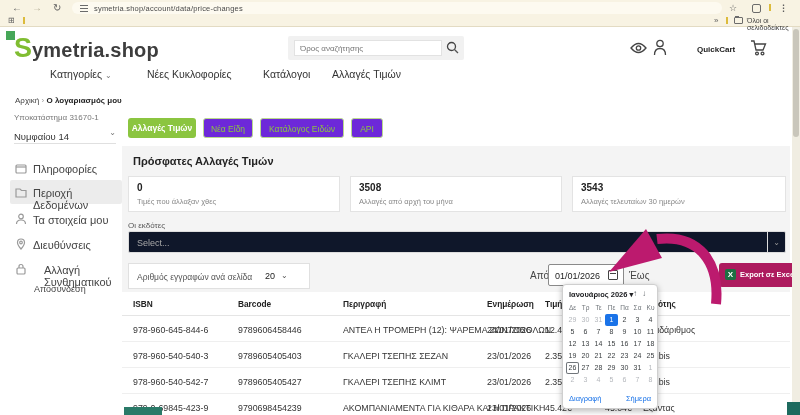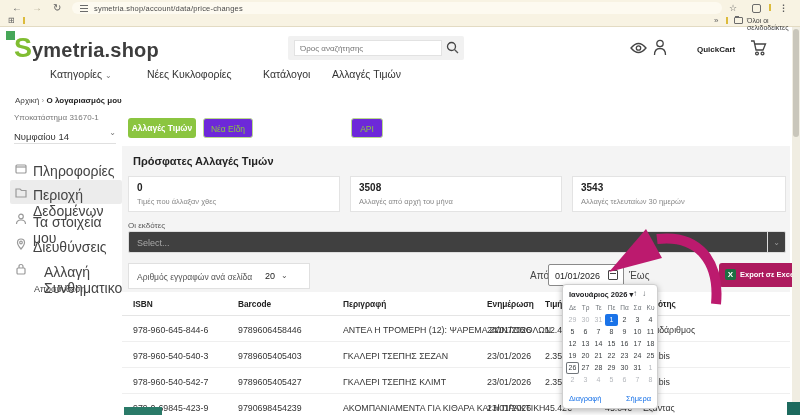--- a/index.html
+++ b/index.html
@@ -30,35 +30,35 @@
                  border:1px solid #e2e2e2; font-size:8px; color:#999; padding-left:5px;
                  font-family:"Liberation Sans",sans-serif; }
   .hdr-ic { stroke:#444; fill:none; stroke-width:1.3; }
   .quickcart { font-size:8px; font-weight:bold; color:#222; }
   .mainnav { font-size:10.5px; color:#333; top:68px;margin-left:35px; }
   .breadcrumb { font-size:8px; color:#444; top:96px; }
 
   
   .side-label { font-size:8px; color:#777; }
   .side-select { font-size:9.5px; color:#333; }
-  .side-item { height:24px; font-size:14px; color:#444; }
+  .side-item { height:24px; font-size:11px; color:#444; }
   .side-item.active { background:#ececec; border-radius:2px; }
   .side-ic { stroke:#9a9a9a; fill:none; stroke-width:1.2; }
 
   
   .panel { left:122px; top:146px; width:668px; height:269px; background:#f4f4f4; }
   .tab { height:20px; border-radius:3px; font-size:8.5px; line-height:20px; text-align:center; }
   .tab.active { background:#8bc540; color:#fff; font-weight:bold; }
   .tab.plain { background:#6d28d9; border:1px solid #b9d98d; color:#8bc540; }
   .page-heading { font-size:11px; font-weight:bold; color:#222; }
   .card { background:#fff; border:1px solid #e3e3e3; height:36px; }
   .card .num { position:absolute; left:8px; top:5px; font-size:10px; font-weight:bold; color:#222; }
   .card .lbl { position:absolute; left:8px; top:20px; font-size:7.5px; color:#888; }
   .filter-label { font-size:8px; color:#555; }
-  .big-select { background:#404040; border:1px solid #ddd; border-radius:2px; }
+  .big-select { background:#0f172a; border:1px solid #ddd; border-radius:2px; }
   .big-select .ph { position:absolute; left:8px; top:6px; font-size:9px; color:#a8a8a8; }
   .big-select .cv { position:absolute; right:0; top:0; width:18px; height:100%; border-left:1px solid #ddd;
                     color:#999; font-size:8px; text-align:center; line-height:22px; }
   .perpage { background:#fff; border:1px solid #e0e0e0; }
   .date-label { font-size:10px; color:#444; }
   .date-input { background:#fff; border:1px solid #8a8a8a; border-radius:2px; }
   .date-input .dv { position:absolute; left:6px; top:6px; font-size:9px; color:#222; }
   .cal-glyph { position:absolute; right:5px; top:5px; width:10px; height:10px; border:1.2px solid #444;
                border-radius:1px; }
   .cal-glyph::before { content:""; position:absolute; left:1px; top:1.5px; width:6px; height:1.2px; background:#444; }
@@ -217,20 +217,21 @@
         </svg>
     <span class="abs" style="left:34px;top:7px;">Αλλαγή Συνθηματικού</span>
       </div>
     </div>
   <div class="abs" style="left:14px;top:284px;font-size:9px;color:#444;margin-left:20px;">Αποσύνδεση</div>
 
   <div class="abs panel"></div>
 
   <div class="abs tab active" style="left:128px;top:118px;width:68px;">Αλλαγές Τιμών</div>
   <div class="abs tab plain" style="left:203px;top:118px;width:50px;">Νέα Είδη</div>
+  <div class="abs tab plain" style="left:260px;top:118px;width:84px;">Κατάλογος Ειδών</div>
   <div class="abs tab plain" style="left:351px;top:118px;width:32px;">API</div>
 
   <div class="abs page-heading" style="left:133px;top:155px;">Πρόσφατες Αλλαγές Τιμών</div>
 
   <div class="abs card" style="left:128px;top:176px;width:212px;">
     <div class="num">0</div>
     <div class="lbl">Τιμές που άλλαξαν χθες</div>
   </div>
   <div class="abs card" style="left:350px;top:176px;width:212px;">
     <div class="num">3508</div>

